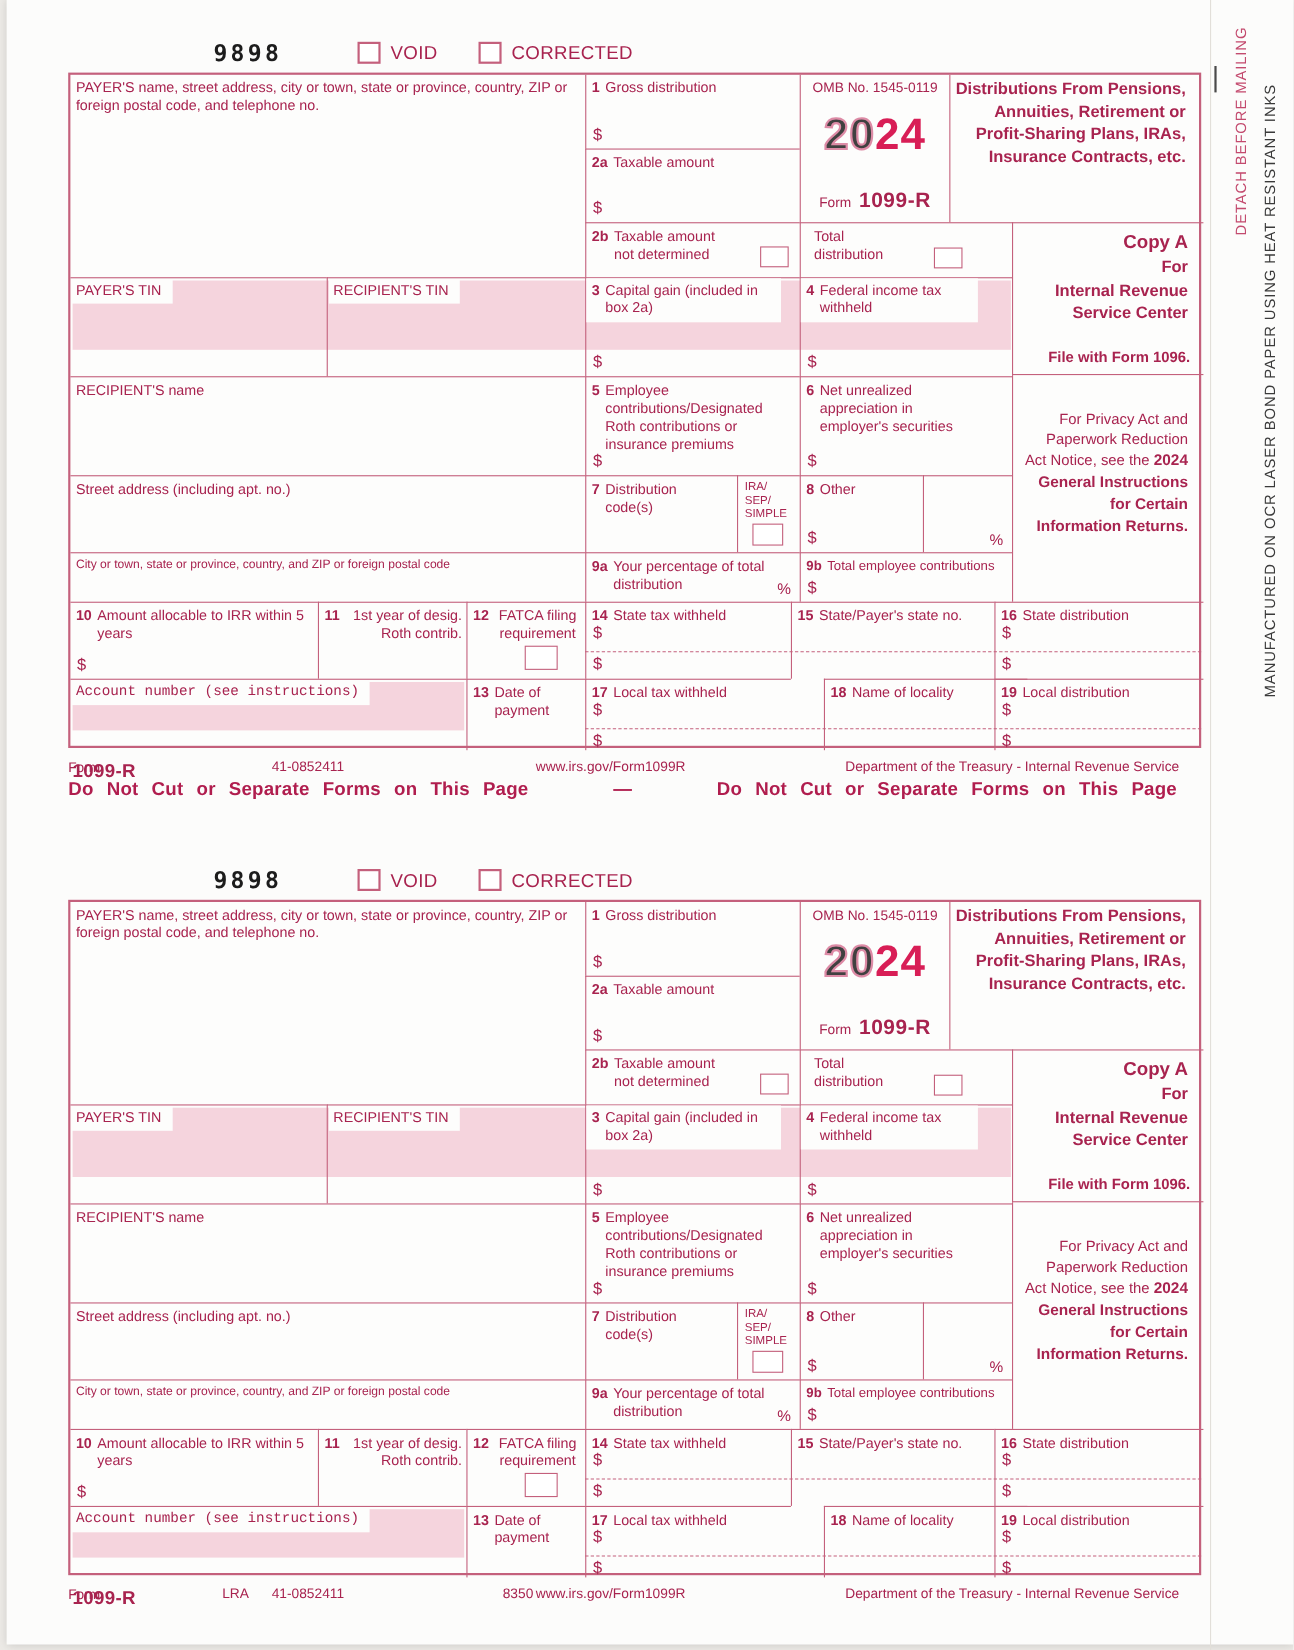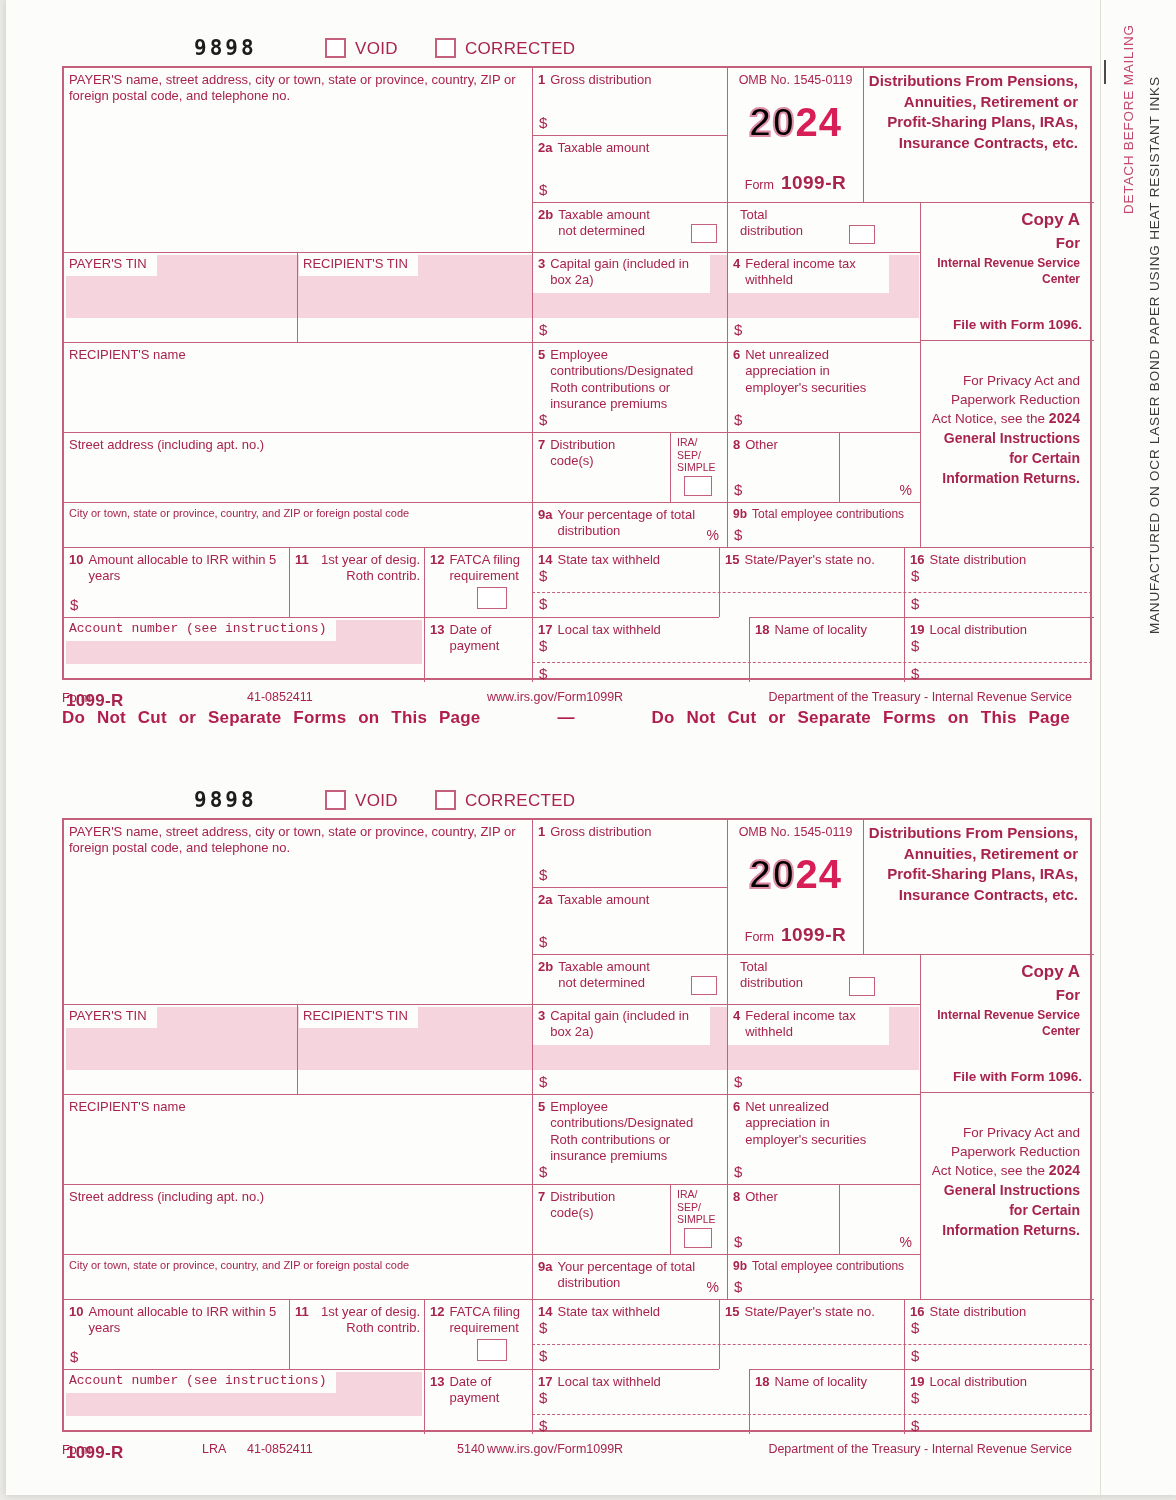--- a/index.html
+++ b/index.html
@@ -72,21 +72,21 @@
   .c-street{left:0;top:364px;width:468px;height:70px;}
   .c-b7  {left:468px;top:364px;width:138px;height:70px;}
   .c-b7i {left:606px;top:364px;width:57px;height:70px;font-size:10.5px;line-height:1.2;padding:3px 0 0 6px;}
   .c-b8  {left:663px;top:364px;width:112px;height:70px;}
   .c-b8p {left:775px;top:364px;width:81px;height:70px;}
   .c-city{left:0;top:434px;width:468px;height:45px;font-size:11px;}
   .c-b9a {left:468px;top:434px;width:195px;height:45px;}
   .c-b9b {left:663px;top:434px;width:193px;height:45px;font-size:12px;}
   .c-b10 {left:0;top:479px;width:225px;height:70px;}
   .c-b11 {left:225px;top:479px;width:135px;height:70px;}
-  .c-b12 {left:360px;top:479px;width:108px;height:70px;}
+  .c-b12 {left:360px;top:479px;width:108px;height:70px;text-align:center;}
   .c-b14 {left:468px;top:479px;width:187px;height:70px;}
   .c-b15 {left:655px;top:479px;width:185px;height:70px;}
   .c-b16 {left:840px;top:479px;width:190px;height:70px;}
   .c-acct{left:0;top:549px;width:360px;height:65px;font-family:Liberation Mono, monospace;}
   .c-b13 {left:360px;top:549px;width:108px;height:65px;}
   .c-b17 {left:468px;top:549px;width:187px;height:65px;}
   .c-b18 {left:685px;top:549px;width:185px;height:65px;}
   .c-b19 {left:840px;top:549px;width:190px;height:65px;}
 
   .pink-tin{position:absolute;left:2px;top:187px;width:853px;height:63px;background:var(--pink);}
@@ -109,29 +109,29 @@
   .c-b9a .lt{max-width:162px;}
   .c-b10 .lt{max-width:192px;}
   .c-b11 .lt{max-width:112px;text-align:right;}
   .c-b12 .lt{max-width:88px;}
   .c-b12 .cbx{position:absolute;left:52px;bottom:8px;width:30px;height:22px;}
   .c-b7i .cbx{position:absolute;left:13px;bottom:6px;width:28px;height:20px;}
   .ira-line{display:block;}
 
   .omb-no{font-size:12.5px;margin-top:5px;}
   .year{margin-top:13px;font-size:40px;font-weight:bold;line-height:1;letter-spacing:1px;white-space:nowrap;}
-  .y20{color:#000000;margin-top:10px;-webkit-text-stroke:2px #dd8ba6;}
+  .y20{color:#404040;margin-top:10px;-webkit-text-stroke:2px #dd8ba6;}
   .y24{color:var(--accent);}
   .omb-form{position:absolute;bottom:7px;width:100%;text-align:center;}
   .omb-form .fw{font-size:12.5px;margin-right:7px;}
   .omb-form .fn{font-size:19px;font-weight:bold;letter-spacing:.5px;}
 
   .copya-line1{font-size:17px;font-weight:bold;}
   .copya-line2{font-size:15px;font-weight:bold;margin-top:4px;}
-  .copya-line3{font-size:12px;font-weight:bold;margin-top:2px;line-height:1.35;}
+  .copya-line3{font-size:15px;font-weight:bold;margin-top:2px;line-height:1.35;}
   .filewith{position:absolute;bottom:6px;right:12px;font-size:13.5px;font-weight:bold;}
   .priv-bold{font-weight:bold;font-size:14px;}
 
   .dash{position:absolute;left:468px;width:560px;border-top:1.5px dashed var(--line);}
   .dash1{top:524px;}
   .dash2{top:594px;}
 
   .footer{position:relative;height:26px;margin-top:5px;font-size:12.5px;color:var(--ink);}
   .footer span{position:absolute;top:5px;white-space:nowrap;}
   .f-form{left:0;top:1px !important;}
@@ -671,20 +671,20 @@
     <div class="dash dash2"></div>
   </div>
 
   <div class="footer">
     <span class="f-form">
         <span class="fw">Form</span>
         <span class="fn">1099-R</span>
       </span>
     <span class="f-lra">LRA</span>
     <span class="f-plate">41-0852411</span>
-    <span class="f-code">5140</span>
+    <span class="f-code">8350</span>
     <span class="f-url">www.irs.gov/Form1099R</span>
     <span class="f-dept">Department of the Treasury - Internal Revenue Service</span>
   </div>
 </div>
 
 <div class="side-text side-red">DETACH BEFORE MAILING</div>
 <div class="side-text side-black">MANUFACTURED ON OCR LASER BOND PAPER USING HEAT RESISTANT INKS</div>
 
 </body></html>

